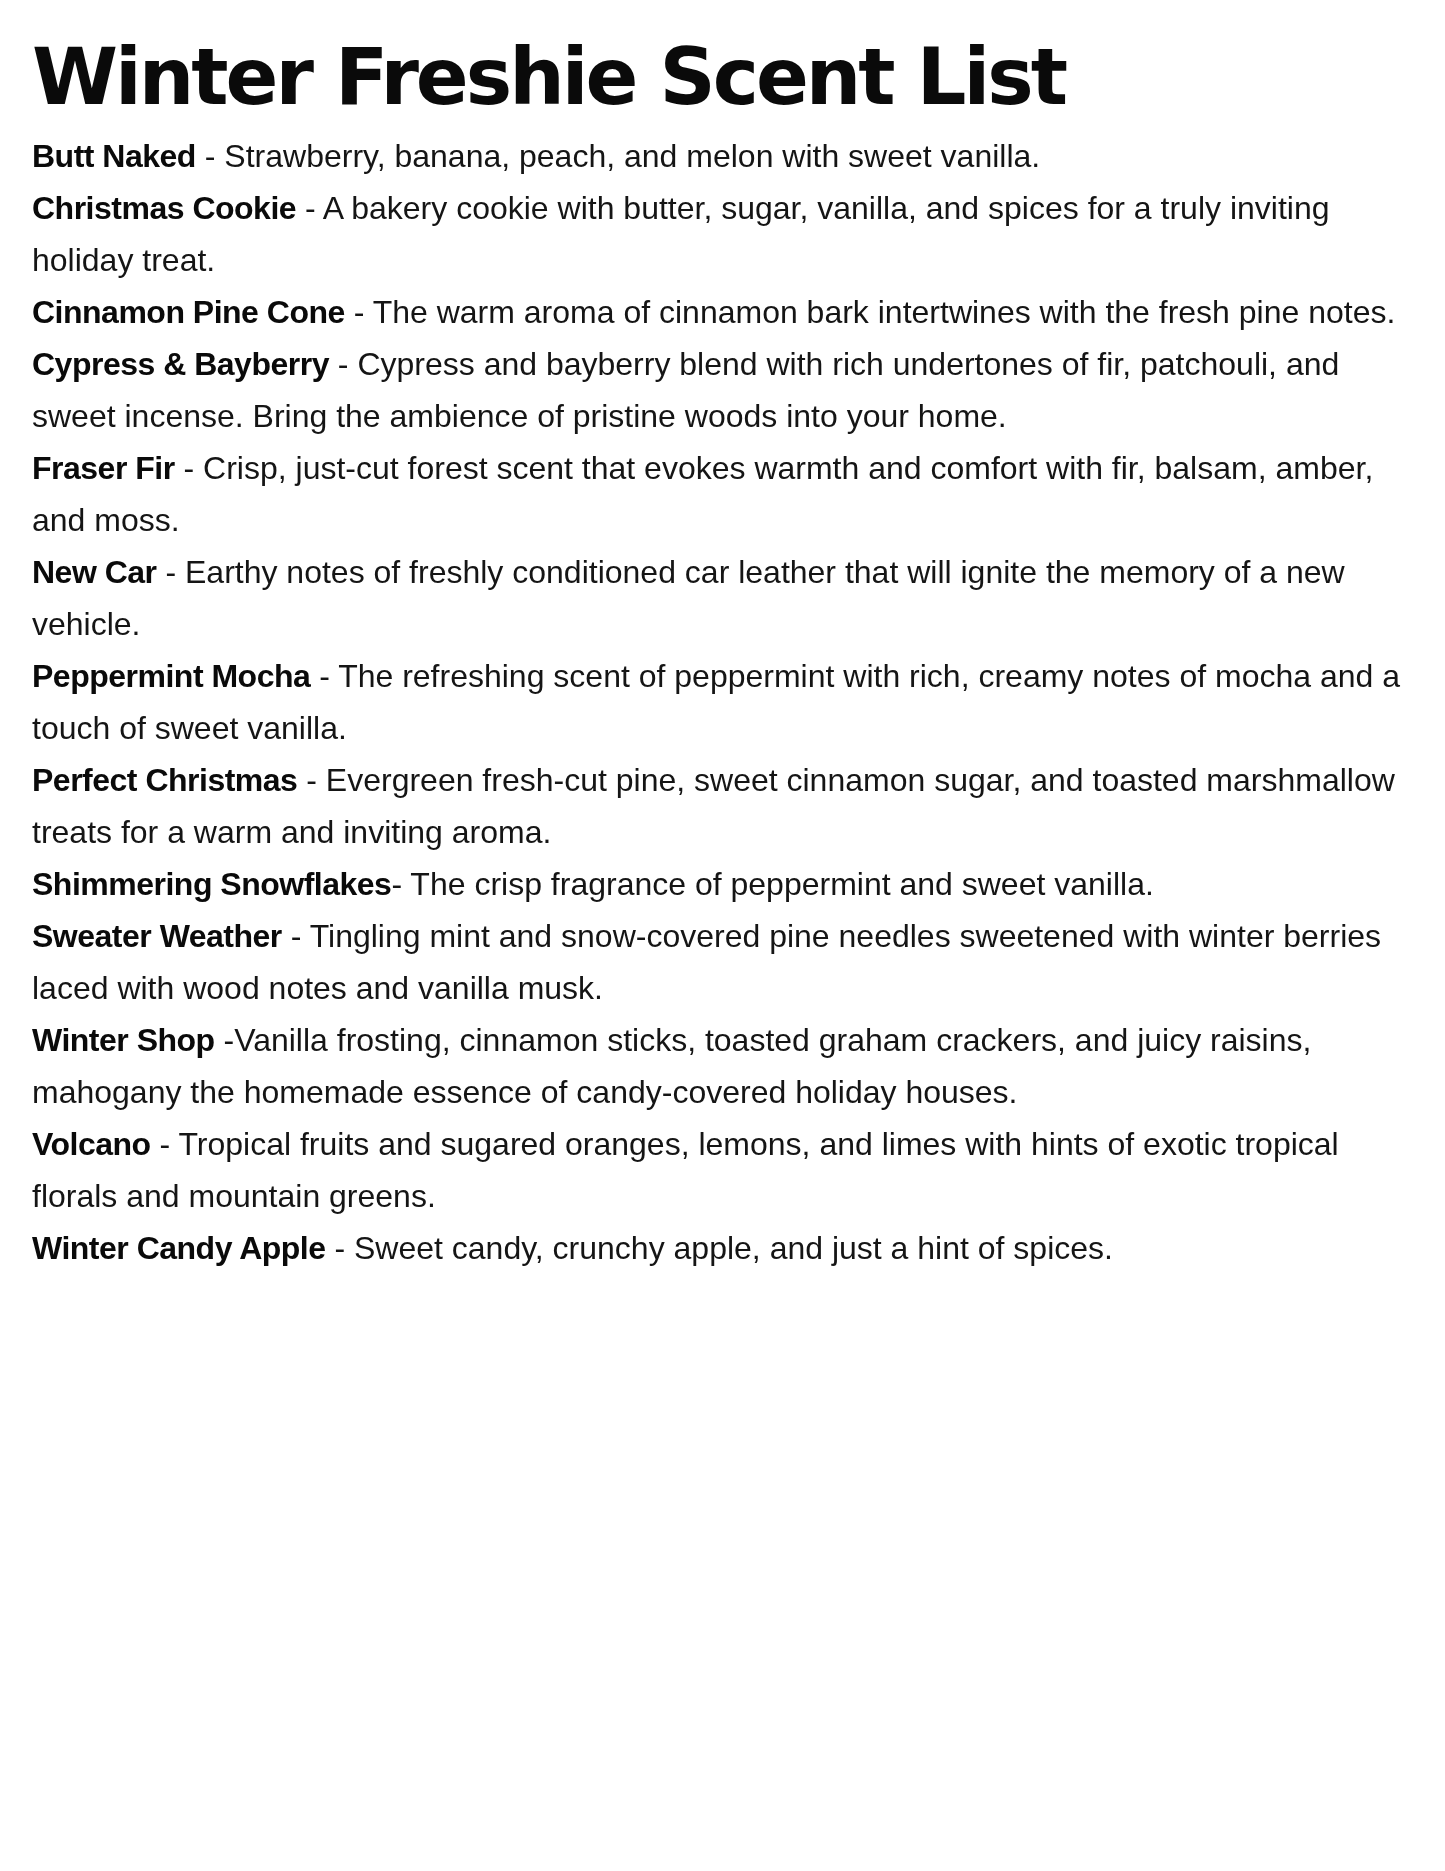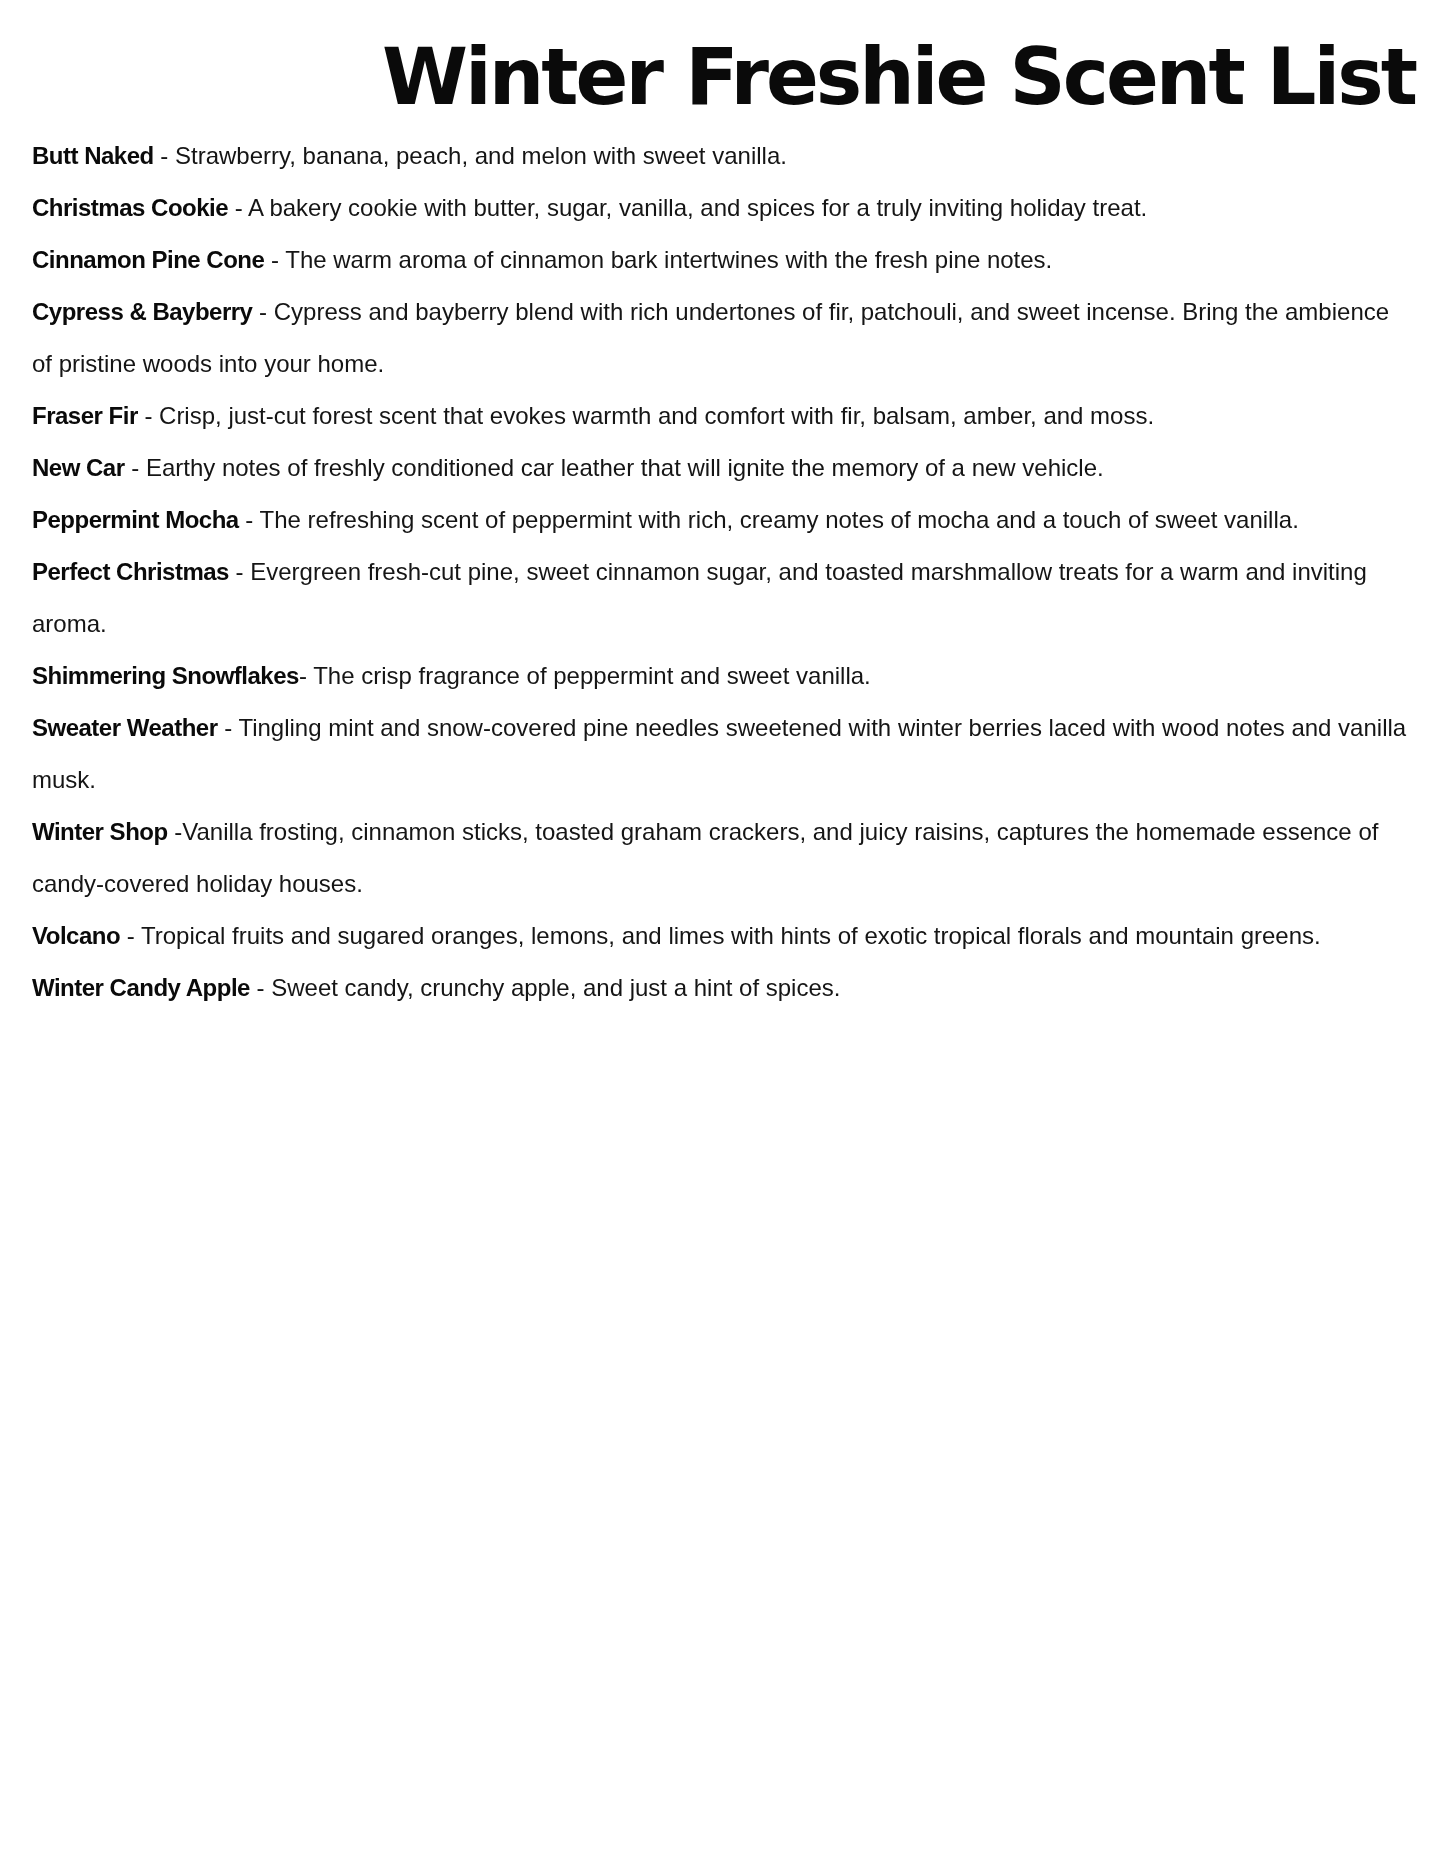--- a/index.html
+++ b/index.html
@@ -18,26 +18,26 @@
   .page {
     padding: 38px 30px 40px 32px;
     box-sizing: border-box;
   }
   h1.title {
     font-family: "DejaVu Sans", "Liberation Sans", sans-serif;
     font-weight: bold;
     font-size: 78px;
     line-height: 1.0;
     letter-spacing: -3px;
-    text-align: right;
+    text-align: left;
     margin: 0 0 14px 0;
     color: #0a0a0a;
   }
   .scent-list {
-    font-size: 24px;
+    font-size: 32px;
     line-height: 52px;
     color: #151515;
   }
   p.scent {
     margin: 0;
     padding: 0;
   }
   .scent-name {
     font-weight: bold;
     letter-spacing: -0.5px;
@@ -70,19 +70,19 @@
 
   <p class="scent"><strong class="scent-name">Peppermint Mocha</strong><span class="scent-desc"> - The refreshing scent of peppermint with rich, creamy notes of mocha and a touch of sweet vanilla.</span></p>
 
   <p class="scent"><strong class="scent-name">Perfect Christmas</strong><span class="scent-desc"> - Evergreen fresh-cut pine, sweet cinnamon sugar, and toasted marshmallow treats for a warm and inviting aroma.</span></p>
 
   <p class="scent"><strong class="scent-name">Shimmering Snowflakes</strong><span class="scent-desc">- The crisp fragrance of peppermint and sweet vanilla.</span></p>
 
 
   <p class="scent"><strong class="scent-name">Sweater Weather</strong><span class="scent-desc"> - Tingling mint and snow-covered pine needles sweetened with winter berries laced with wood notes and vanilla musk.</span></p>
 
-  <p class="scent"><strong class="scent-name">Winter Shop</strong><span class="scent-desc"> -Vanilla frosting, cinnamon sticks, toasted graham crackers, and juicy raisins, captures the homemade essence of candy-covered holiday houses.</span></p>
+  <p class="scent"><strong class="scent-name">Winter Shop</strong><span class="scent-desc"> -Vanilla frosting, cinnamon sticks, toasted graham crackers, and juicy raisins, mahogany the homemade essence of candy-covered holiday houses.</span></p>
 
   <p class="scent"><strong class="scent-name">Volcano</strong><span class="scent-desc"> - Tropical fruits and sugared oranges, lemons, and limes with hints of exotic tropical florals and mountain greens.</span></p>
 
   <p class="scent"><strong class="scent-name">Winter Candy Apple</strong><span class="scent-desc"> - Sweet candy, crunchy apple, and just a hint of spices.</span></p>
 </section>
 </main>
 
 </body></html>

